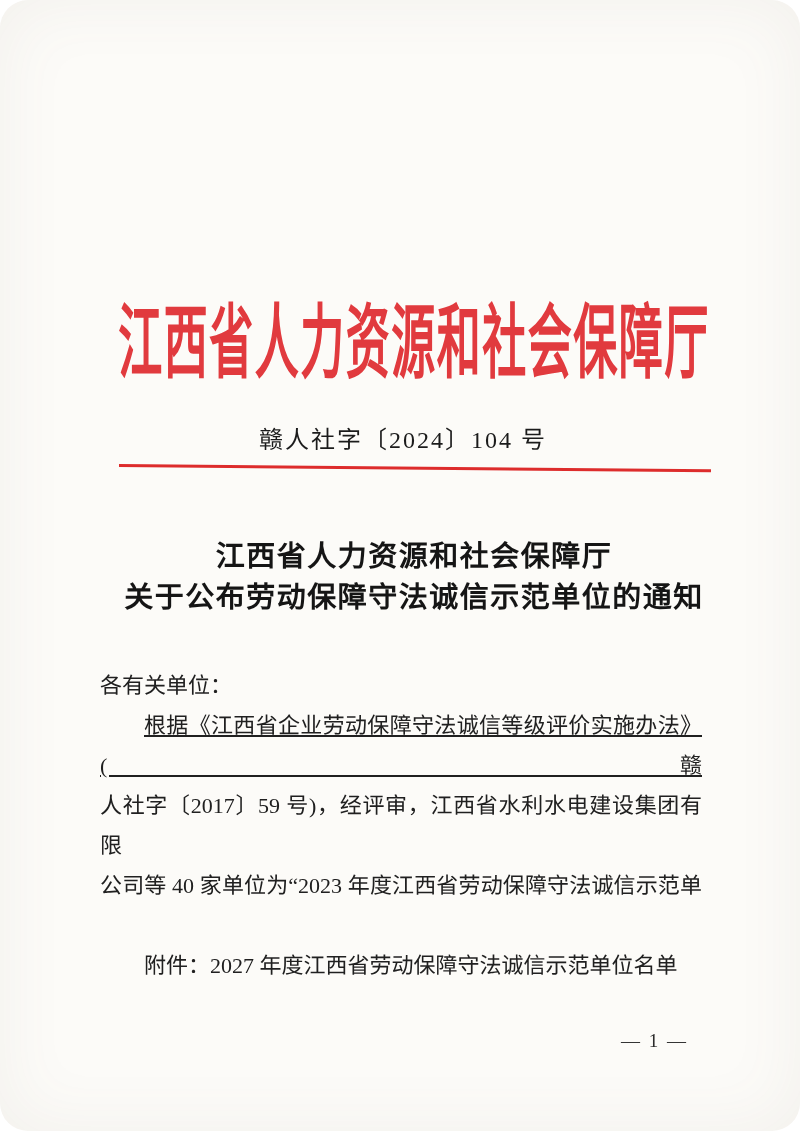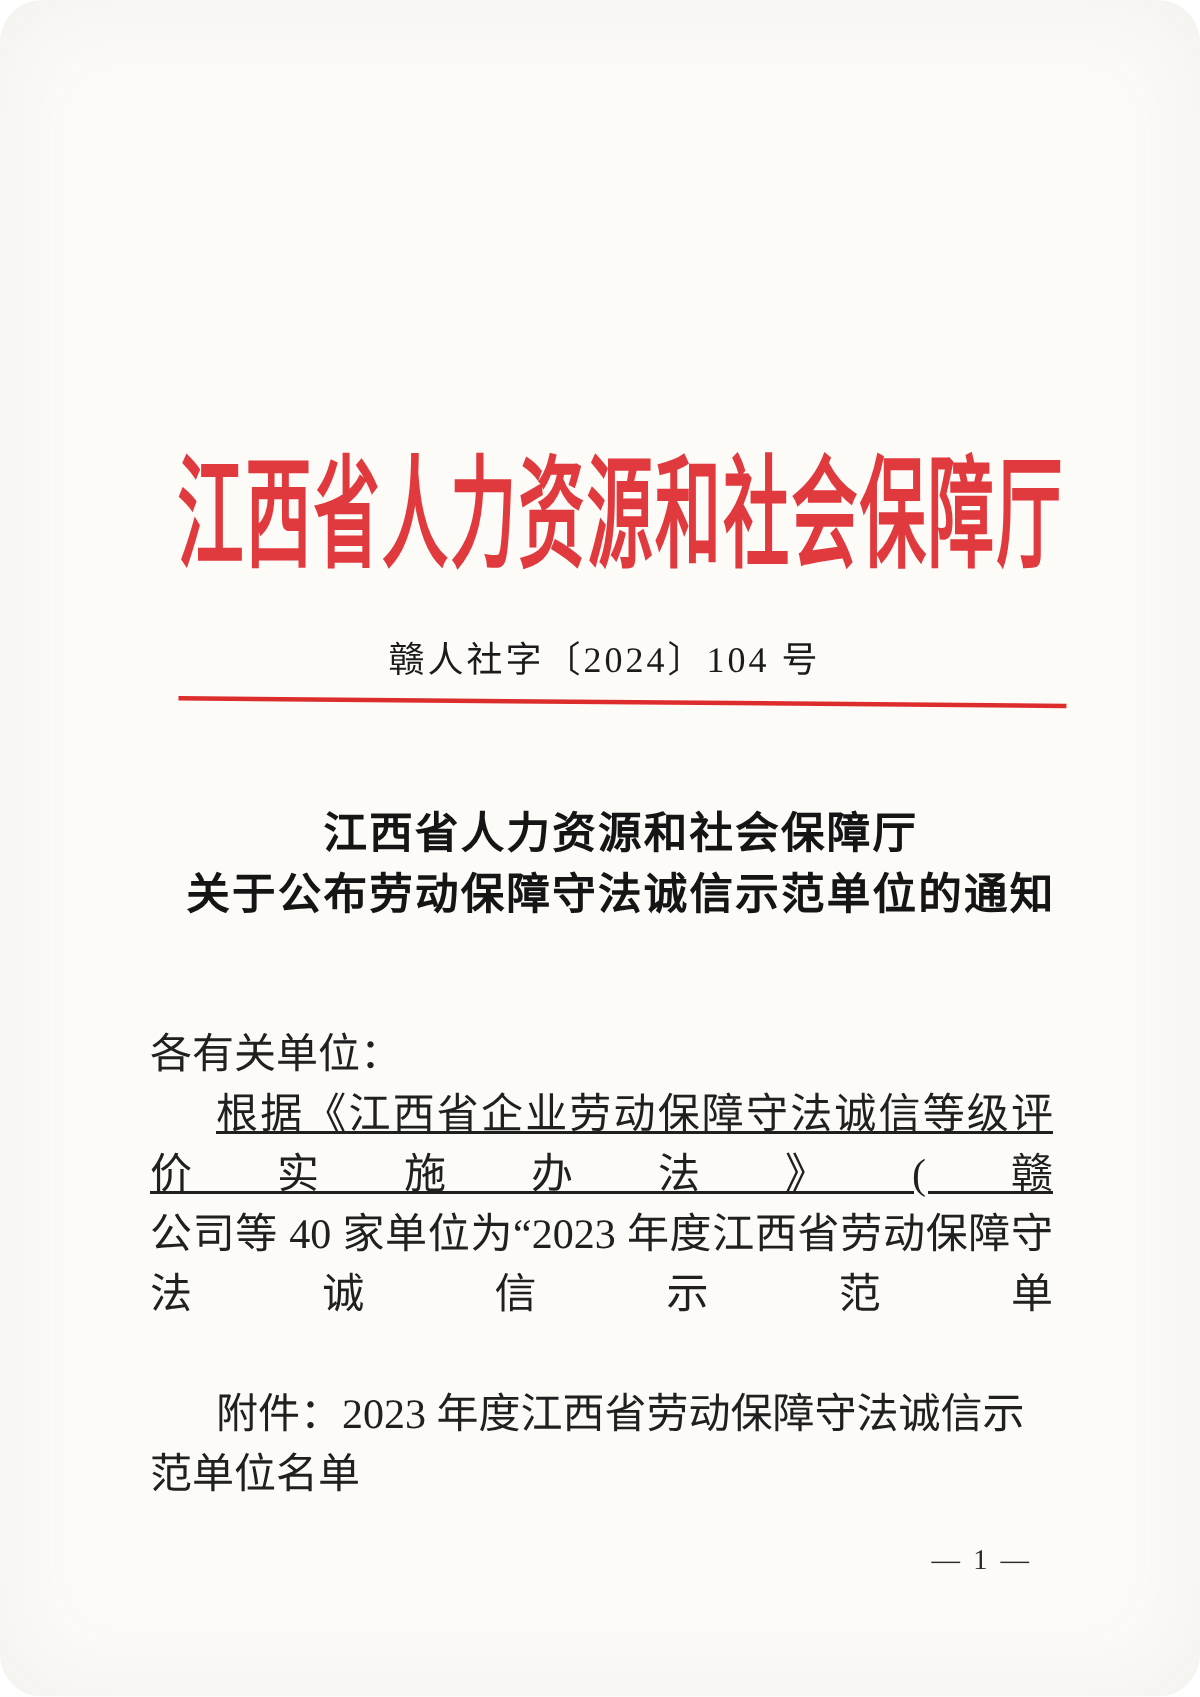--- a/index.html
+++ b/index.html
@@ -74,24 +74,24 @@
     font-weight: 700;
     letter-spacing: 1.5px;
     color: #151515;
     transform: translateX(14px);
     white-space: nowrap;
   }
 
   
   .body-block {
     position: absolute;
-    top: 684px;
+    top: 666px;
     left: 100px;
     width: 602px;
-    font-size: 28px;
+    font-size: 22px;
     line-height: 40px;
     color: var(--text, #202020);
   }
   .jline {
     text-align: justify;
     text-align-last: justify;
     white-space: normal;
   }
   .indent {
     text-indent: 44px;
@@ -131,21 +131,22 @@
   <div class="title-block">
     <div>江西省人力资源和社会保障厅</div>
     <div>关于公布劳动保障守法诚信示范单位的通知</div>
   </div>
 
   <div class="body-block">
     <div class="plain-line">各有关单位：</div>
 
     <div>
       <div class="jline indent">根据《江西省企业劳动保障守法诚信等级评价实施办法》(赣</div>
+      <div class="jline">人社字〔2017〕59 号)，经评审，江西省水利水电建设集团有限</div>
       <div class="jline">公司等 40 家单位为“2023 年度江西省劳动保障守法诚信示范单</div>
     </div>
 
-    <div class="attachment">附件：2023 年度江西省劳动保障守法诚信示范单位名单</div>
+    <div class="attachment">附件：2027 年度江西省劳动保障守法诚信示范单位名单</div>
   </div>
 
   <div class="page-no">— 1 —</div>
 
 </div>
 
 </body></html>

